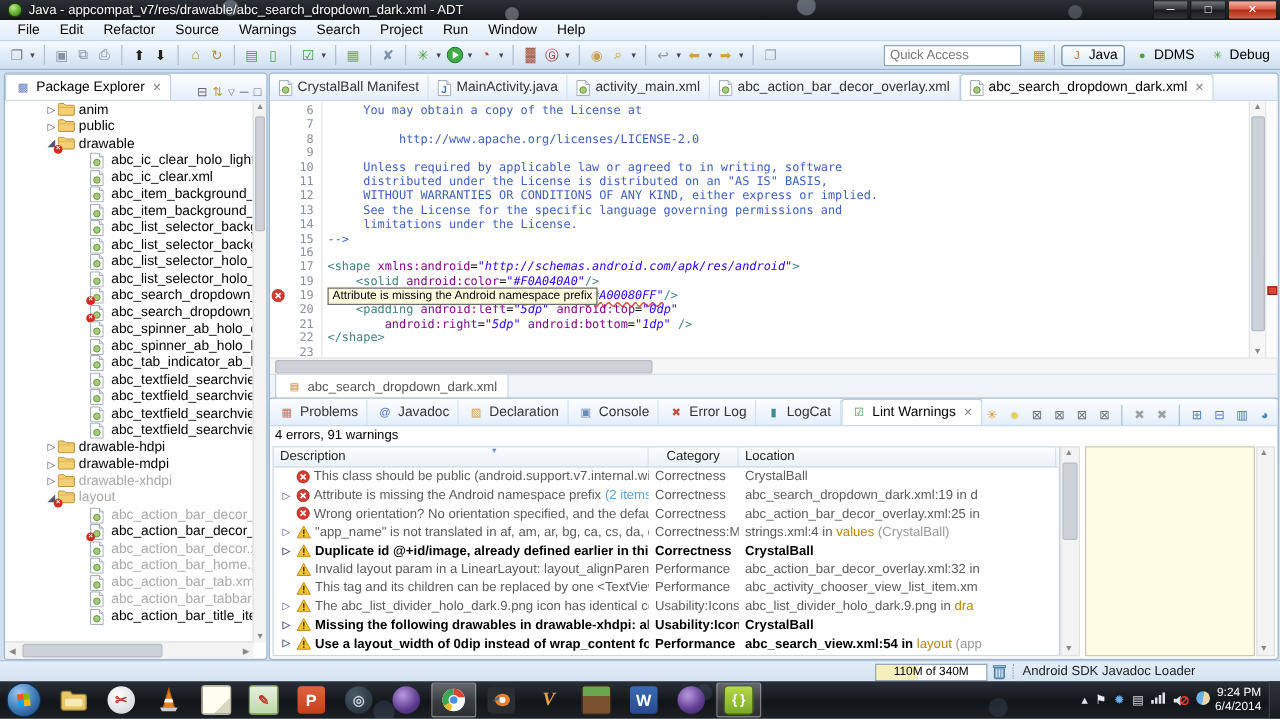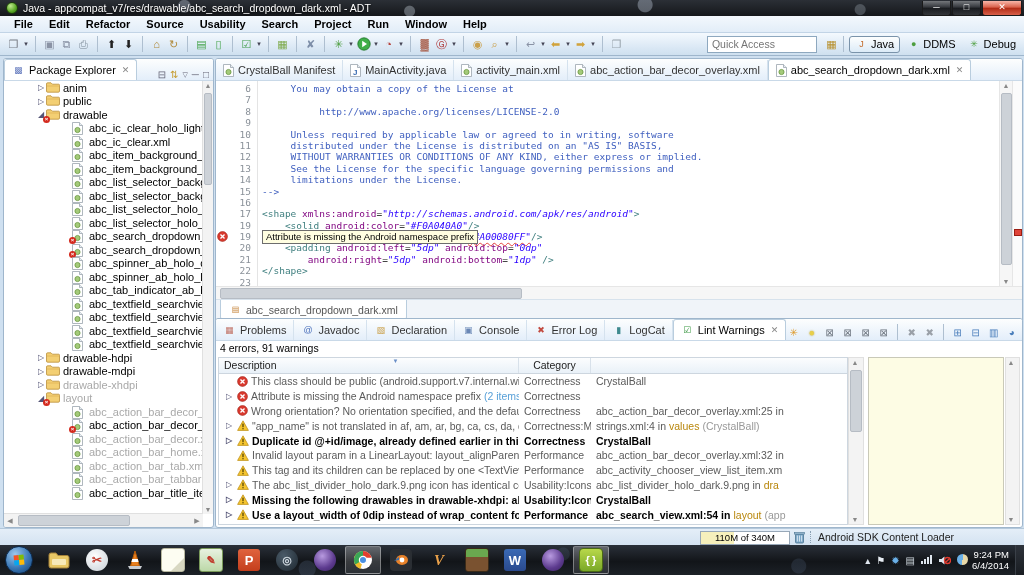--- a/index.html
+++ b/index.html
@@ -20,21 +20,21 @@
     background:radial-gradient(circle at 35% 30%,#bfe98e,#57a524 60%,#2d6e10);border:1px solid #1c3d0a;}
   #wincontrols{margin-left:auto;display:flex;margin-right:2px;}
   .wcbtn{width:27px;height:14px;border:1px solid #1a1a1a;border-top:none;border-radius:0 0 3px 3px;
     background:linear-gradient(rgba(255,255,255,.35),rgba(255,255,255,.08) 45%,rgba(0,0,0,.25) 50%,rgba(255,255,255,.12));
     color:#fff;font-size:9px;line-height:13px;text-align:center;margin-left:1px;}
   .wcbtn.close{width:38px;background:linear-gradient(#f8b6a8,#d8604a 45%,#b02a14 50%,#d8604a);}
   
   #menubar{position:absolute;left:0;top:16px;width:1024px;height:17px;
     background:linear-gradient(#f3f8fd,#e2edf8);border-bottom:1px solid #c2d4e6;
     display:flex;align-items:center;padding-left:6px;box-sizing:border-box;}
-  .menu-item{padding:1px 8px;font-size:11px;font-weight:bold;}
+  .menu-item{padding:1px 8px;font-size:11px;}
   
   #toolbar{position:absolute;left:0;top:33px;width:1024px;height:23px;
     background:linear-gradient(#f4f9fe,#d9e7f4 70%,#cfe0ef);border-bottom:1px solid #9fb6cc;
     display:flex;align-items:center;box-sizing:border-box;padding:0 3px;}
   .tb-group{display:flex;align-items:center;padding:0 2px;}
   .tb-sep{width:1px;height:16px;background:#aebfd0;margin:0 3px;}
   .tb-ic{width:17px;height:17px;display:flex;align-items:center;justify-content:center;
     font-size:11px;border-radius:2px;}
   .tb-dd{width:8px;font-size:7px;color:#445;display:flex;align-items:center;justify-content:center;}
   #qa-wrap{margin-left:auto;display:flex;align-items:center;}
@@ -155,21 +155,21 @@
       <div class="wcbtn">□</div>
       <div class="wcbtn close">✕</div>
     </div>
   </div>
 
   <div id="menubar">
       <span class="menu-item">File</span>
       <span class="menu-item">Edit</span>
       <span class="menu-item">Refactor</span>
       <span class="menu-item">Source</span>
-      <span class="menu-item">Usability</span>
+      <span class="menu-item">Warnings</span>
       <span class="menu-item">Search</span>
       <span class="menu-item">Project</span>
       <span class="menu-item">Run</span>
       <span class="menu-item">Window</span>
       <span class="menu-item">Help</span>
     </div>
 
   <div id="toolbar">
     <div id="tb-left" style="display:flex;align-items:center;">
         <span class="tb-group">
@@ -814,20 +814,21 @@
             <span class="tb-ic bp-ic" style="color: rgb(74, 126, 187);">▥</span>
             <span class="tb-ic bp-ic" style="color: rgb(74, 126, 187);">◕</span>
           </div>
         </div>
       <div id="bp-summary">4 errors, 91 warnings</div>
 
       <div id="lint-table">
         <div id="lt-head">
             <div class="lt-hc" style="width: 300px;">Description<span class="sortmark">▼</span></div>
             <div class="lt-hc" style="width: 72px; text-align: center;">Category</div>
+            <div class="lt-hc" style="width: 254px;">Location</div>
           </div>
         <div id="lt-body">
             <div class="lt-row">
               <div class="lt-c" style="width: 300px;">
                 <span class="twist"></span>
                 <span class="sev">
                   <svg width="11" height="11" viewBox="0 0 12 12">
                     <circle cx="6" cy="6" r="5.4" fill="#d93a2f" stroke="#9c1d12" stroke-width="0.6"></circle>
                     <path d="M3.8 3.8 L8.2 8.2 M8.2 3.8 L3.8 8.2" stroke="#fff" stroke-width="1.5"></path>
                   </svg>
@@ -845,20 +846,23 @@
                 <span class="sev">
                   <svg width="11" height="11" viewBox="0 0 12 12">
                     <circle cx="6" cy="6" r="5.4" fill="#d93a2f" stroke="#9c1d12" stroke-width="0.6"></circle>
                     <path d="M3.8 3.8 L8.2 8.2 M8.2 3.8 L3.8 8.2" stroke="#fff" stroke-width="1.5"></path>
                   </svg>
                 </span>
                 <span>Attribute is missing the Android namespace prefix </span>
                 <span class="lt-link">(2 items)</span>
               </div>
               <div class="lt-c" style="width: 72px;">Correctness</div>
+              <div class="lt-c" style="width: 254px;">
+                <span>abc_search_dropdown_dark.xml:19 in d</span>
+              </div>
             </div>
             <div class="lt-row">
               <div class="lt-c" style="width: 300px;">
                 <span class="twist"></span>
                 <span class="sev">
                   <svg width="11" height="11" viewBox="0 0 12 12">
                     <circle cx="6" cy="6" r="5.4" fill="#d93a2f" stroke="#9c1d12" stroke-width="0.6"></circle>
                     <path d="M3.8 3.8 L8.2 8.2 M8.2 3.8 L3.8 8.2" stroke="#fff" stroke-width="1.5"></path>
                   </svg>
                 </span>
@@ -1030,21 +1034,21 @@
     <span id="trash">
       <svg width="11" height="13" viewBox="0 0 11 13">
           <rect x="1.5" y="3" width="8" height="9" rx="1" fill="#7da7c8" stroke="#4a7391" stroke-width="0.8"></rect>
           <rect x="0.5" y="1.5" width="10" height="1.6" fill="#9fc0d8" stroke="#4a7391" stroke-width="0.6"></rect>
           <line x1="3.4" y1="4.5" x2="3.4" y2="10.5" stroke="#e8f2f8" stroke-width="0.8"></line>
           <line x1="5.5" y1="4.5" x2="5.5" y2="10.5" stroke="#e8f2f8" stroke-width="0.8"></line>
           <line x1="7.6" y1="4.5" x2="7.6" y2="10.5" stroke="#e8f2f8" stroke-width="0.8"></line>
         </svg>
     </span>
     <span id="sb-sep"></span>
-    <span id="sb-task">Android SDK Content Loader</span>
+    <span id="sb-task">Android SDK Javadoc Loader</span>
   </div>
 
   <div id="taskbar">
     <div id="start-orb">
         <span class="flag">
           <i></i>
           <i></i>
           <i></i>
           <i></i>
         </span>

